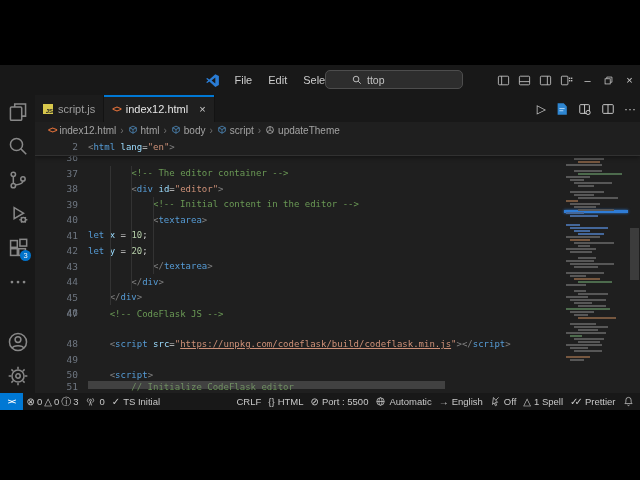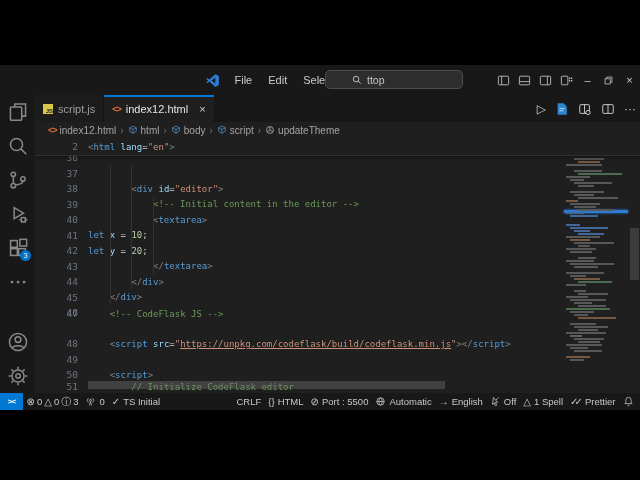--- a/index.html
+++ b/index.html
@@ -318,20 +318,21 @@
         <div class="iguide" style="left:75px;top:27.5px;height:139.5px"></div>
         <div class="iguide" style="left:96px;top:27.5px;height:124px"></div>
         <div class="iguide" style="left:118px;top:58.5px;height:77.5px"></div>
         <div id="code-rows">
             <div class="code-row" style="top:12px">
               <span class="ln">36</span>
               <span class="code"></span>
             </div>
             <div class="code-row" style="top:27.5px">
               <span class="ln">37</span>
+              <span class="code"><span class="tk-w">        </span><span class="tk-c">&lt;!-- The editor container --&gt;</span></span>
             </div>
             <div class="code-row" style="top:43px">
               <span class="ln">38</span>
               <span class="code"><span class="tk-w">        </span><span class="tk-p">&lt;</span><span class="tk-t">div</span><span class="tk-o"> </span><span class="tk-a">id</span><span class="tk-o">=</span><span class="tk-s">"editor"</span><span class="tk-p">&gt;</span></span>
             </div>
             <div class="code-row" style="top:58.5px">
               <span class="ln">39</span>
               <span class="code"><span class="tk-w">            </span><span class="tk-c">&lt;!-- Initial content in the editor --&gt;</span></span>
             </div>
             <div class="code-row" style="top:74px">

